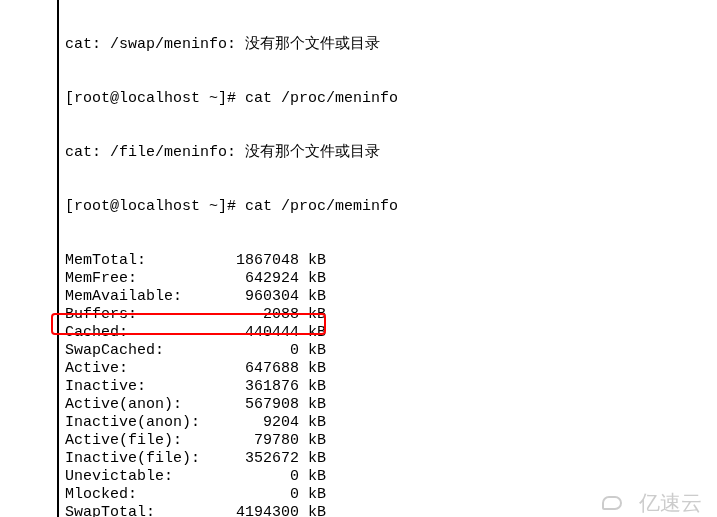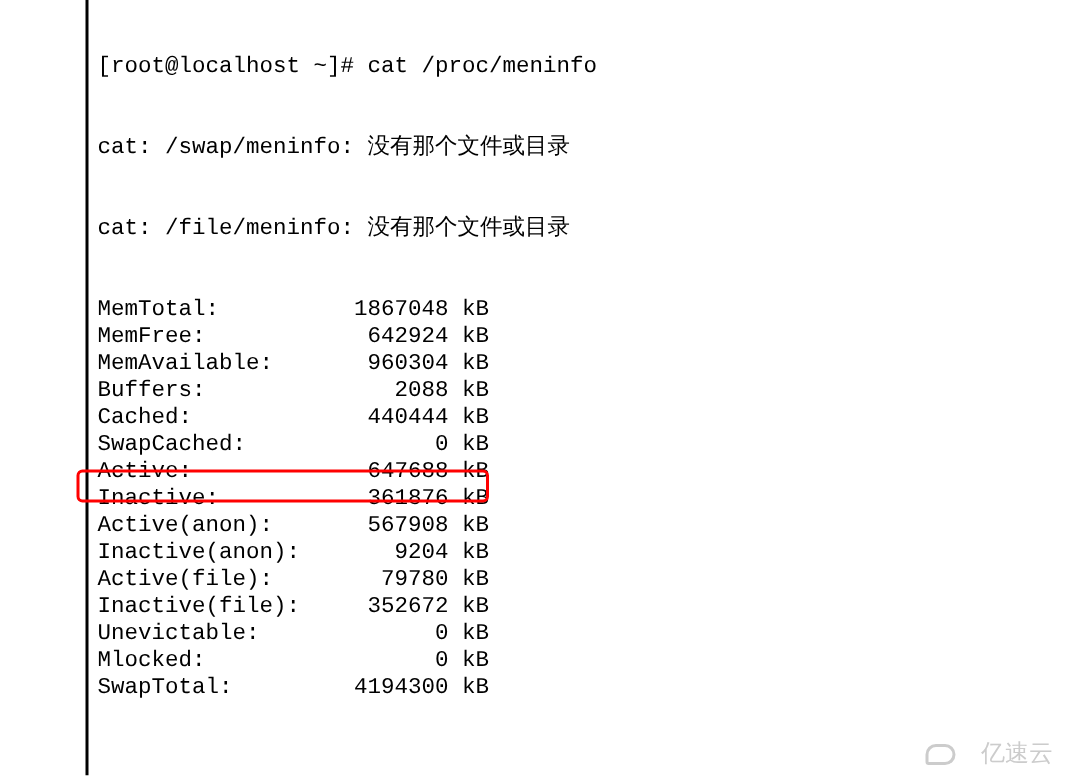--- a/index.html
+++ b/index.html
@@ -44,43 +44,44 @@
       height: 22px;
       border: 2px solid #ff0000;
       border-radius: 4px;
       pointer-events: none;
     }
     .watermark {
       position: absolute;
       right: 15px;
       bottom: 5px;
       color: #cccccc;
-      font-size: 16px;
+      font-size: 21px;
       font-family: sans-serif;
       display: flex;
       align-items: center;
       gap: 17px;
     }
     .watermark-icon {
       width: 20px;
       height: 14px;
       border: 2px solid #cccccc;
       border-radius: 10px 10px 10px 3px;
       position: relative;
     }
   </style>
 </head>
 <body>
 
 <div class="vertical-line"></div>
 
 <div class="terminal-content">
+  <div class="line">cat: /swap/meninfo: 没有那个文件或目录</div>
   <div class="line">[root@localhost ~]# cat /proc/meninfo</div>
-  <div class="line">cat: /swap/meninfo: 没有那个文件或目录</div>
   <div class="line">cat: /file/meninfo: 没有那个文件或目录</div>
+  <div class="line">[root@localhost ~]# cat /proc/meminfo</div>
   <div id="meminfo-rows"><div class="line">MemTotal:          1867048 kB</div><div class="line">MemFree:            642924 kB</div><div class="line">MemAvailable:       960304 kB</div><div class="line">Buffers:              2088 kB</div><div class="line">Cached:             440444 kB</div><div class="line">SwapCached:              0 kB</div><div class="line">Active:             647688 kB</div><div class="line">Inactive:           361876 kB</div><div class="line">Active(anon):       567908 kB</div><div class="line">Inactive(anon):       9204 kB</div><div class="line">Active(file):        79780 kB</div><div class="line">Inactive(file):     352672 kB</div><div class="line">Unevictable:             0 kB</div><div class="line">Mlocked:                 0 kB</div><div class="line">SwapTotal:         4194300 kB</div></div>
 </div>
 
 <div class="highlight-box"></div>
 
 <div class="watermark">
   <span class="watermark-icon"></span>
   <span>亿速云</span>
 </div>
 

